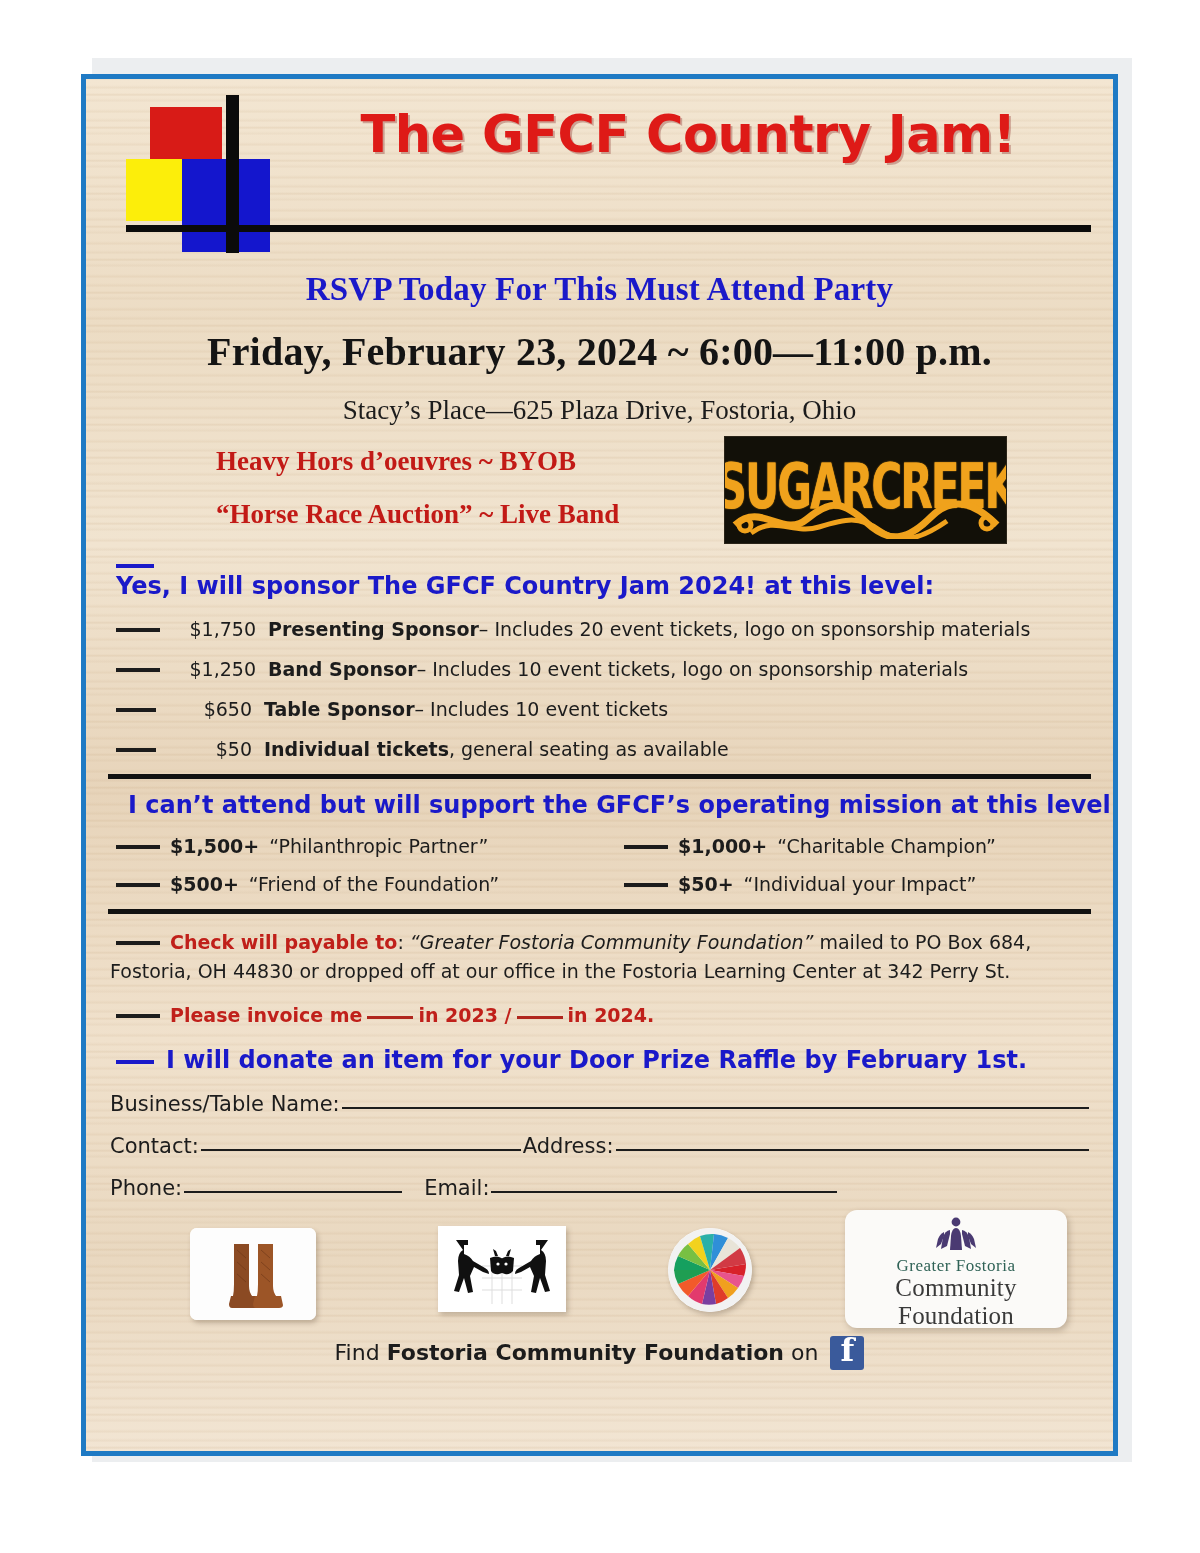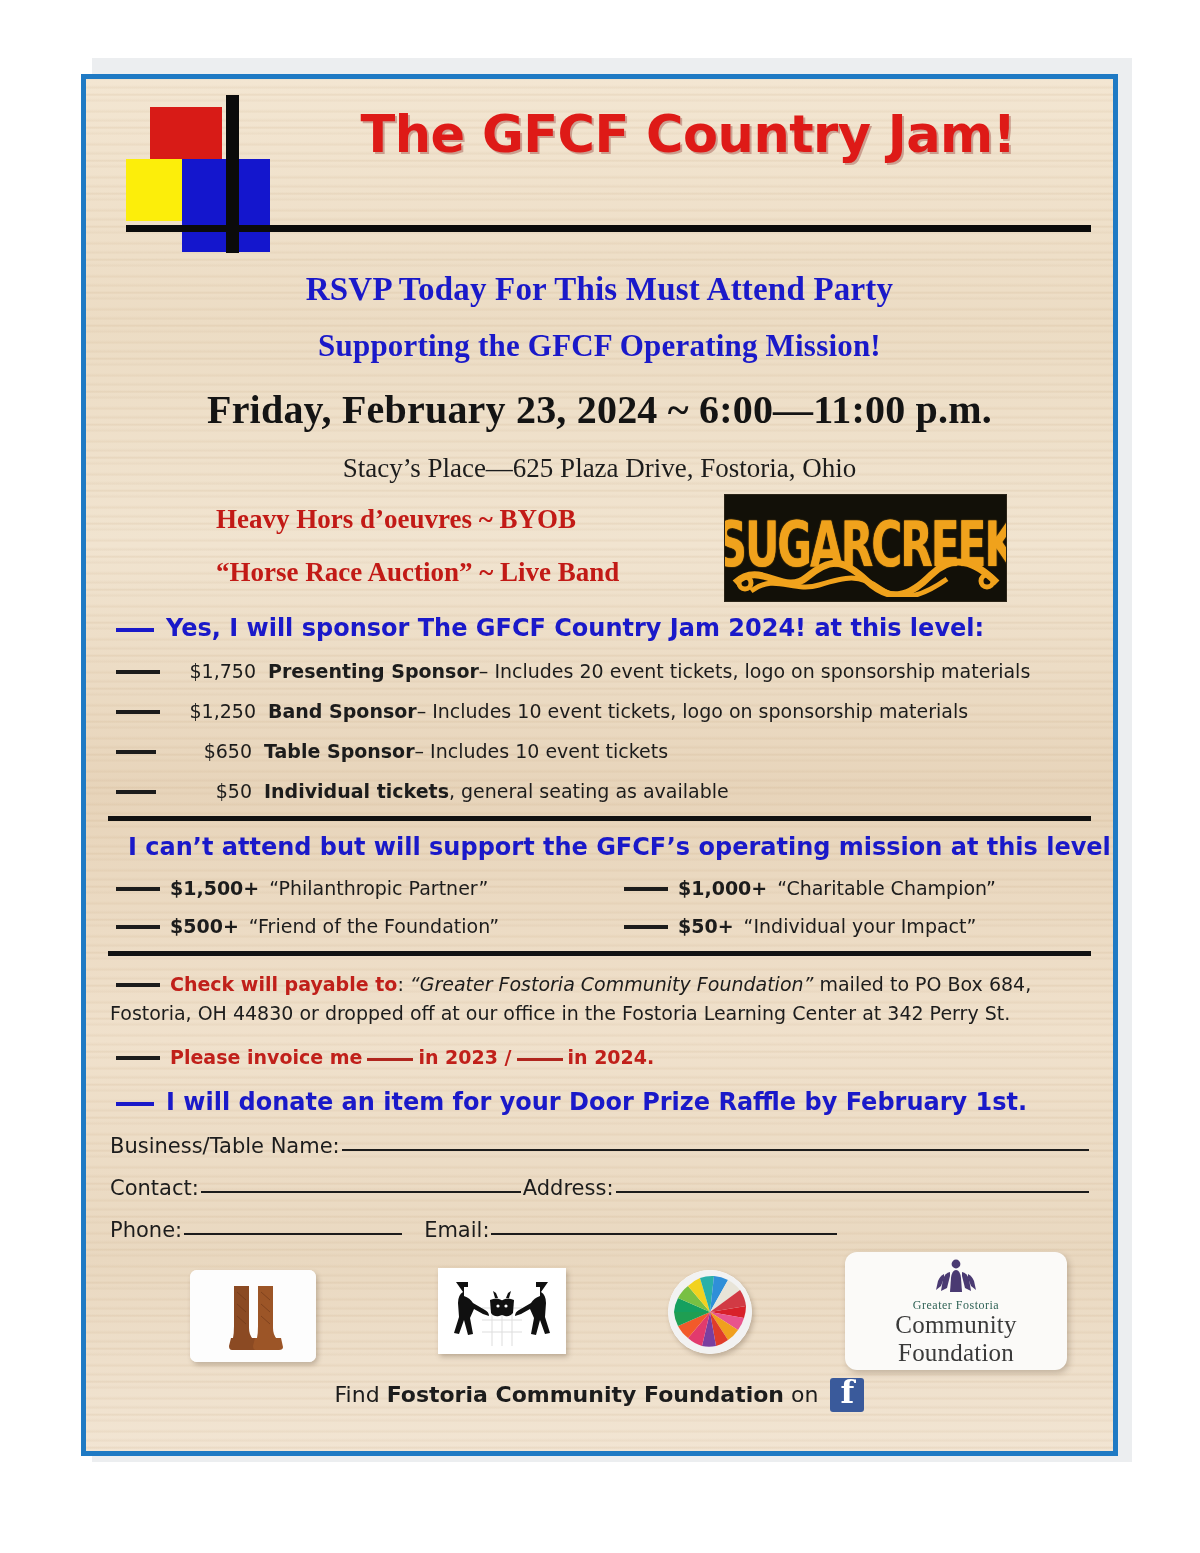--- a/index.html
+++ b/index.html
@@ -192,21 +192,21 @@
   }
   .blank-dk.sm { width: 40px; }
   .blank-inline {
     display: inline-block;
     width: 46px;
     border-bottom: 3px solid #b0261d;
     margin: 0 5px;
     position: relative; top: -3px;
   }
 
-  #sponsor-head { margin-top: 2px; padding-left: 8px; }
+  #sponsor-head { margin-top: 14px; padding-left: 8px; flex-direction: column; }
 
   .lvl-row {
     display: flex;
     align-items: baseline;
     padding-left: 8px;
     margin-top: 18px;
     font-family: "DejaVu Sans", sans-serif;
     font-size: 19px;
     color: #1c1c1c;
     white-space: nowrap;
@@ -311,21 +311,21 @@
     width: 222px; height: 118px;
     background: #fbfaf8;
     border-radius: 12px;
     box-shadow: 2px 3px 6px rgba(90,70,50,0.30);
     overflow: hidden;
     text-align: center;
   }
   #logo-mark { margin-top: 7px; }
   #logo-l1 {
     font-family: "Liberation Serif", serif;
-    font-size: 12px; color: #2f6256; letter-spacing: .5px;
+    font-size: 17px; color: #2f6256; letter-spacing: .5px;
     margin-top: 1px;
   }
   #logo-l2 {
     font-family: "Liberation Serif", serif;
     font-size: 25px; color: #3a3a3a; letter-spacing: .2px;
     margin-top: -2px;
   }
 
   
   #footer {
@@ -376,21 +376,20 @@
         <div class="mond" id="mond-red"></div>
         <div class="mond" id="mond-yellow"></div>
         <div class="mond" id="mond-blue"></div>
         <div class="mond" id="mond-vbar"></div>
         <div class="mond" id="mond-hbar"></div>
         <div id="flyer-title">The GFCF Country Jam!</div>
       </div>
 
       <div id="headline-block">
         <div class="hl-blue">RSVP Today For This Must Attend Party</div>
-        <div class="hl-blue second">Supporting the GFCF Operating Mission!</div>
         <div id="date-line">Friday, February 23, 2024 ~ 6:00—11:00 p.m.</div>
         <div id="venue-line">Stacy’s Place—625 Plaza Drive, Fostoria, Ohio</div>
       </div>
 
       <div id="band-row">
         <div class="redline" id="redline-1">Heavy Hors d’oeuvres ~ BYOB</div>
         <div class="redline" id="redline-2">“Horse Race Auction” ~ Live Band</div>
 
         <div id="band-logo">
           <div id="band-logo-text">SUGARCREEK</div>

